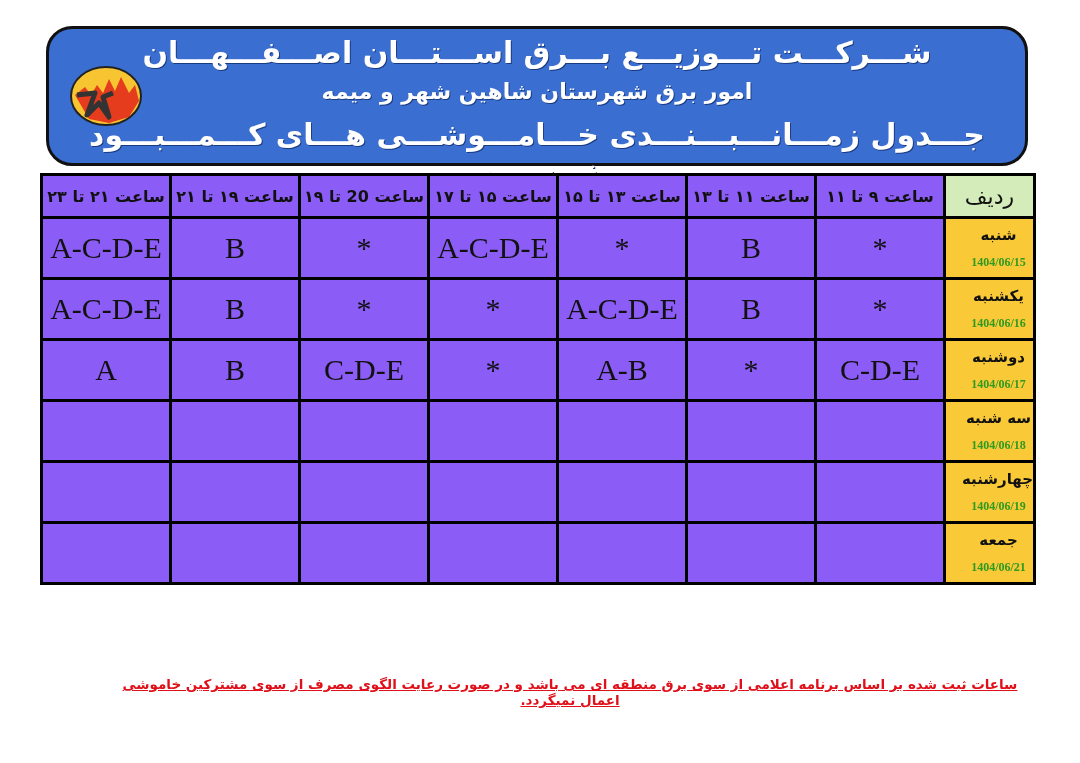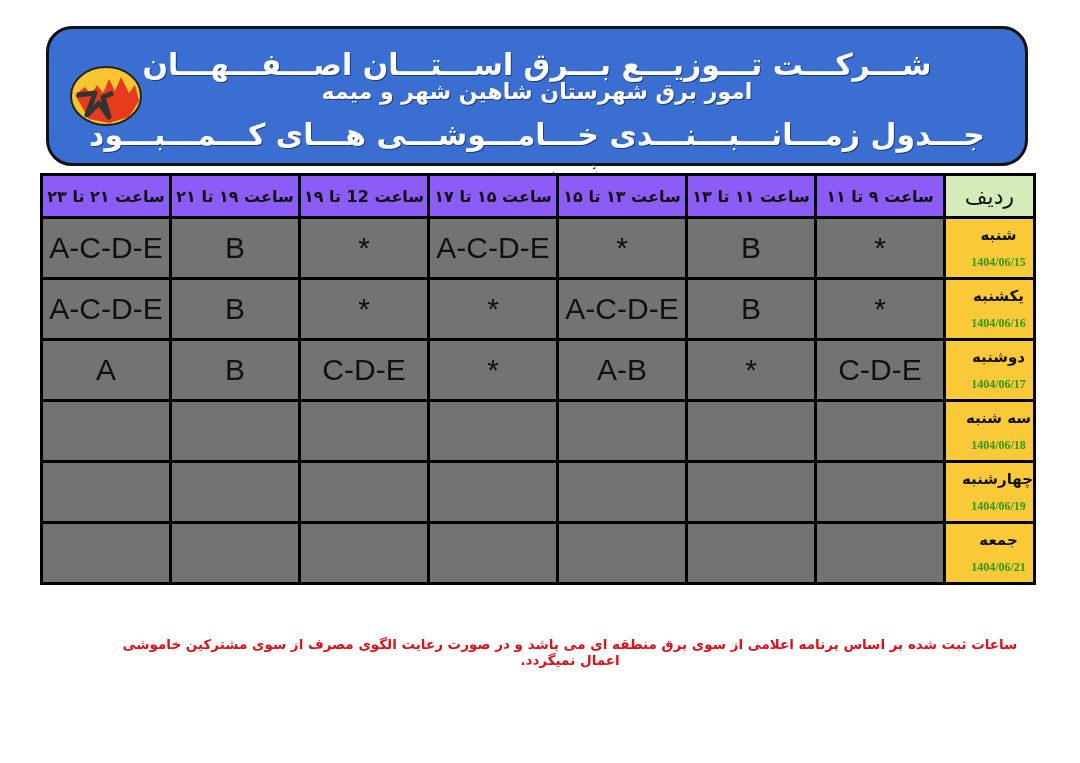--- a/index.html
+++ b/index.html
@@ -6,41 +6,41 @@
     body {
       width: 1080px; height: 763px; background: #ffffff;
       position: relative; overflow: hidden;
       font-family: "DejaVu Sans", sans-serif;
     }
     .banner {
       position: absolute; left: 46px; top: 26px; width: 982px; height: 140px;
       background: #3a6fd1; border: 3px solid #111; border-radius: 26px;
       box-sizing: border-box; direction: rtl; text-align: center; color: #fff;
     }
-    .banner .t1 { position: absolute; left: 0; right: 0; top: 18px; font-size: 30px; font-weight: bold; letter-spacing: 1px; text-shadow: 1px 1px 0 #1a3a80; }
+    .banner .t1 { position: absolute; left: 0; right: 0; top: 6px; font-size: 30px; font-weight: bold; letter-spacing: 1px; text-shadow: 1px 1px 0 #1a3a80; }
     .banner .t2 { position: absolute; left: 0; right: 0; top: 50px; font-size: 22px; font-weight: bold; text-shadow: 1px 1px 0 #1a3a80; }
     .banner .t3 { position: absolute; left: 0; right: 0; top: 88px; font-size: 30px; font-weight: bold; letter-spacing: 1px; text-shadow: 1px 1px 0 #1a3a80; }
     .logo { position: absolute; left: 20px; top: 36px; width: 74px; height: 62px; }
     table.sched {
       position: absolute; left: 40px; top: 173px;
       border-collapse: collapse; direction: rtl;
       table-layout: fixed; width: 996px;
     }
     table.sched td, table.sched th {
       border: 3px solid #000; padding: 0; text-align: center; vertical-align: middle;
     }
     table.sched th { height: 40px; background: #8b5cf6; font-size: 16px; font-weight: bold; color: #111; }
     table.sched th.rowhead { background: #d4ecb9; font-size: 22px; font-weight: normal; color: #111; }
-    table.sched td { height: 58px; background: #737373; font-family: Liberation Sans, sans-serif; font-size: 30px; color: #111; }
+    table.sched td { height: 58px; background: #8b5cf6; font-family: Liberation Serif, serif; font-size: 30px; color: #111; }
     table.sched td.day { background: #f9c937; font-family: "DejaVu Sans", sans-serif; line-height: 1.05; padding-left: 18px; }
     .day .dname { display: block; font-size: 15px; font-weight: bold; color: #111; }
     .day .ddate { display: block; font-family: "Liberation Serif", serif; font-size: 12px; font-weight: bold; color: #2f9a22; margin-top: 12px; }
     .note {
-      position: absolute; left: 120px; width: 900px; top: 636px; direction: rtl; text-align: center;
-      color: #e0101a; font-size: 13.5px; font-weight: bold;
+      position: absolute; left: 120px; width: 900px; top: 676px; direction: rtl; text-align: center;
+      color: #e0101a; font-size: 13.5px; font-weight: bold; text-decoration: underline;
     }
   </style>
 </head>
 <body>
 
 <div class="banner">
   <svg class="logo" viewBox="0 0 74 62">
     <ellipse cx="37" cy="31" rx="35" ry="29" fill="#f7c531" stroke="#222" stroke-width="2"></ellipse>
     <path d="M6 30 L16 22 L22 30 L28 20 L34 28 L40 14 L46 26 L52 12 L60 28 L66 20 L70 36 L60 52 L40 58 L20 54 Z" fill="#e2231a" opacity="0.85"></path>
     <path d="M8 30 L26 28 L18 50 L30 38 L40 52 L34 32 L44 28" fill="none" stroke="#333" stroke-width="5" stroke-linejoin="round"></path>
@@ -61,21 +61,21 @@
       <col>
       <col>
   </colgroup>
   <tbody>
       <tr>
     <th class="rowhead">ردیف</th>
     <th>ساعت ۹ تا ۱۱</th>
     <th>ساعت ۱۱ تا ۱۳</th>
     <th>ساعت ۱۳ تا ۱۵</th>
     <th>ساعت ۱۵ تا ۱۷</th>
-    <th>ساعت 12 تا ۱۹</th>
+    <th>ساعت 20 تا ۱۹</th>
     <th>ساعت ۱۹ تا ۲۱</th>
     <th>ساعت ۲۱ تا ۲۳</th>
   </tr>
   <tr>
     <td class="day">
           <span class="dname">شنبه</span>
           <span class="ddate">1404/06/15</span>
         </td>
     <td>*</td>
     <td>B</td>

